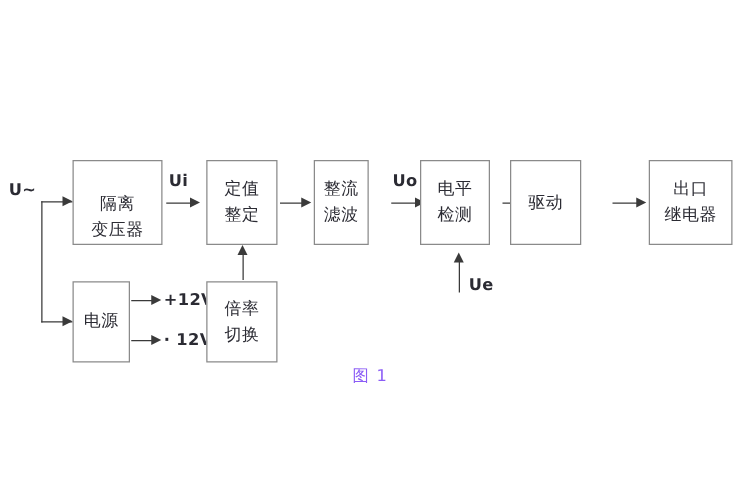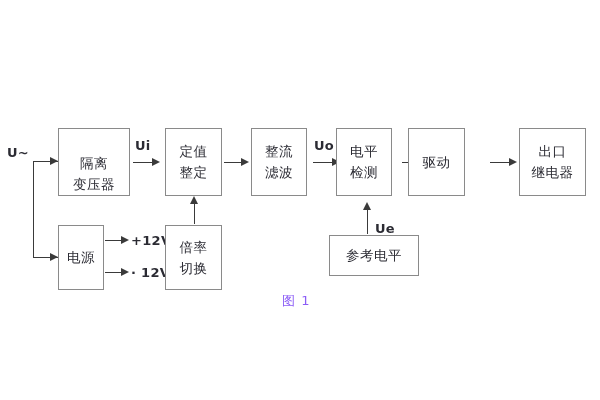--- a/index.html
+++ b/index.html
@@ -101,21 +101,21 @@
   <div class="arrow-r" style="left:152px; top:158px;"></div>
 
   <div class="block" style="left:165px; top:128px; width:57px; height:68px;">
     <span>定值</span>
     <span class="line2">整定</span>
   </div>
 
   <div class="hline" style="left:224px; top:162px; width:22px;"></div>
   <div class="arrow-r" style="left:241px; top:158px;"></div>
 
-  <div class="block" style="left:251px; top:128px; width:56px; height:68px;">
+  <div class="block" style="left:251px; top:128px; width:44px; height:68px;">
     <span>整流</span>
     <span class="line2">滤波</span>
   </div>
 
   <div class="label" style="left:314px; top:138px;">Uo</div>
   <div class="hline" style="left:313px; top:162px; width:24px;"></div>
   <div class="arrow-r" style="left:332px; top:158px;"></div>
 
   <div class="block" style="left:336px; top:128px; width:56px; height:68px;">
     <span>电平</span>
@@ -150,23 +150,20 @@
   <div class="label" style="left:131px; top:265px;">· 12V</div>
 
   <div class="block" style="left:165px; top:225px; width:57px; height:65px;">
     <span>倍率</span>
     <span class="line2">切换</span>
   </div>
 
   <div class="vline" style="left:194px; top:202px; height:22px;"></div>
   <div class="arrow-u" style="left:190px; top:196px;"></div>
 
-  <div class="block" style="left:329px; top:235px; width:90px; height:41px;">
-    <span>参考电平</span>
-  </div>
 
   <div class="vline" style="left:367px; top:208px; height:26px;"></div>
   <div class="arrow-u" style="left:363px; top:202px;"></div>
   <div class="label" style="left:375px; top:221px;">Ue</div>
 
   <div class="caption" style="left:282px; top:292px;">图 1</div>
 
 </div>
 
 </body></html>

